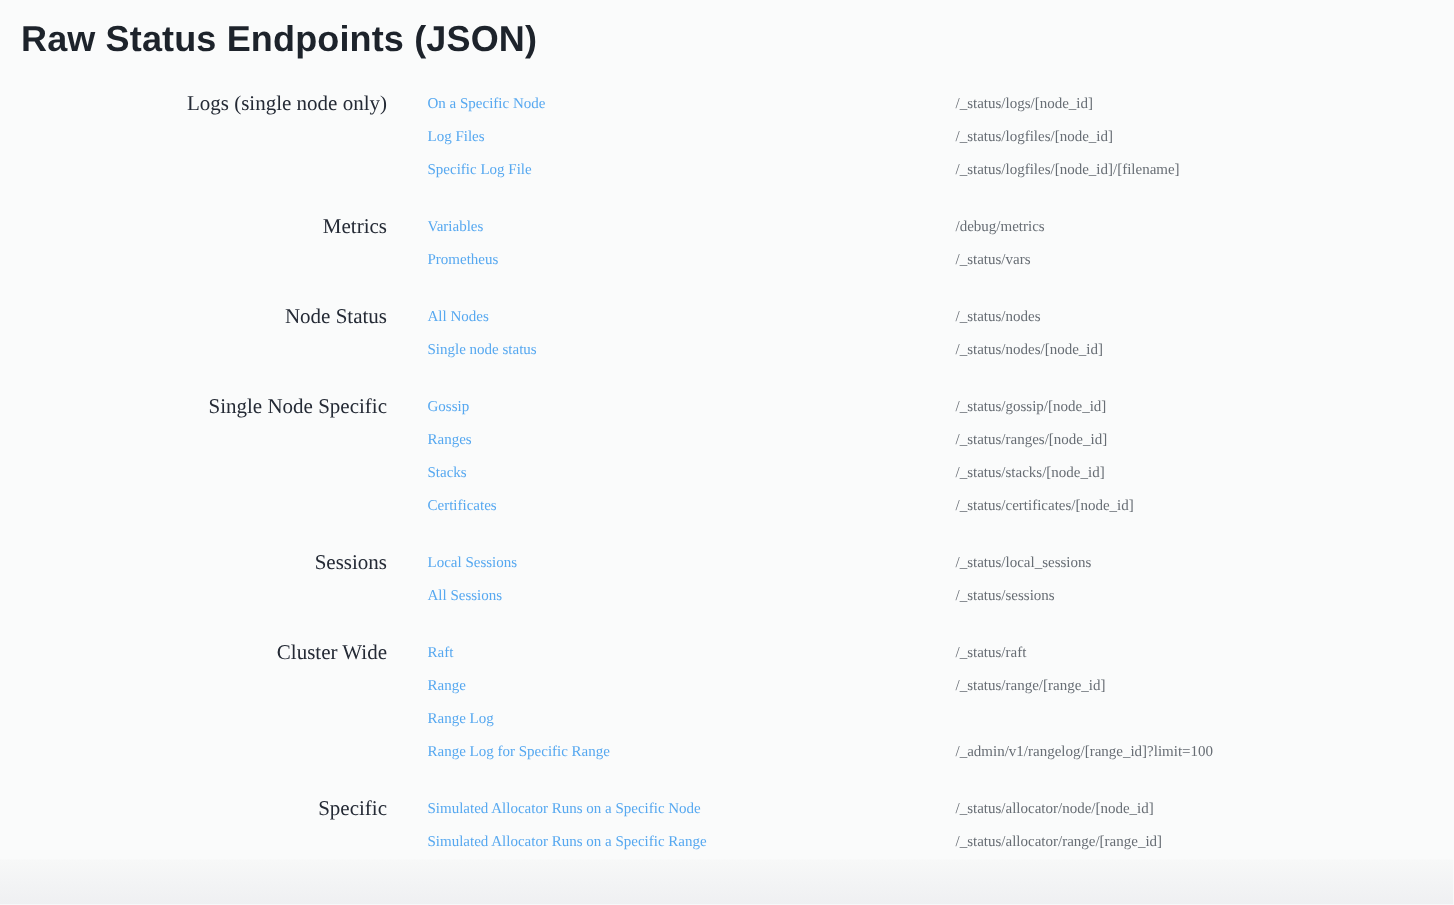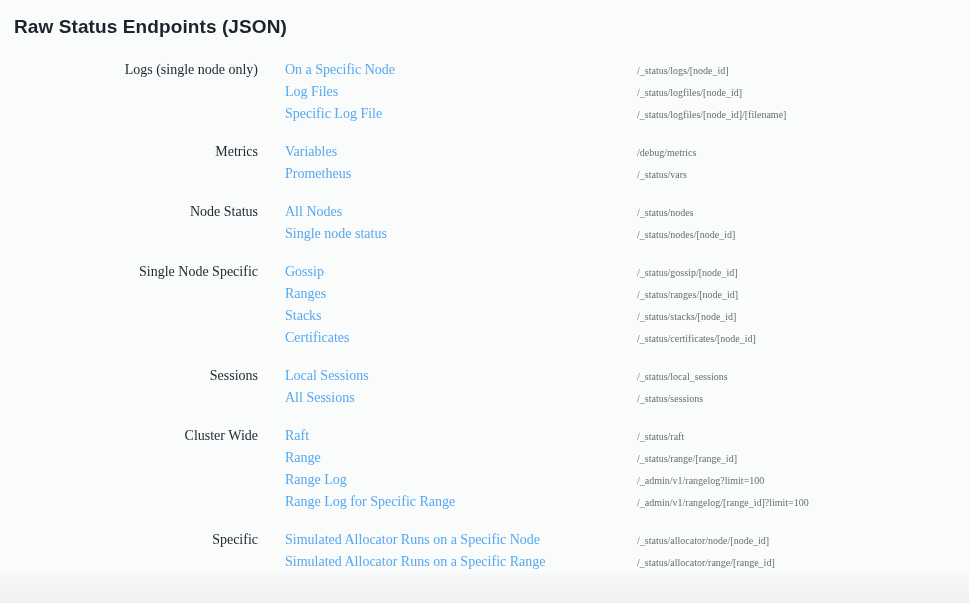--- a/index.html
+++ b/index.html
@@ -20,21 +20,21 @@
     font-family: "Liberation Sans", sans-serif;
   }
   .page {
     position: relative;
     width: 969px;
     height: 603px;
     padding-top: 15px;
   }
   .page-title {
     margin: 0 0 20px 14px;
-    font-size: 19px;
+    font-size: 24px;
     line-height: 24px;
     font-weight: 700;
     letter-spacing: 0.1px;
     color: var(--title_text);
   }
   .groups { }
   .group {
     display: flex;
     align-items: flex-start;
     margin-bottom: 16px;
@@ -54,21 +54,21 @@
   }
   .entry {
     display: flex;
     align-items: baseline;
     height: 22px;
     line-height: 22px;
   }
   .entry-link {
     width: 352px;
     flex: 0 0 352px;
-    font-size: 14px;
+    font-size: 10px;
     color: var(--link);
     text-decoration: none;
     cursor: pointer;
     white-space: nowrap;
     overflow: hidden;
   }
   .entry-path {
     font-size: 10px;
     color: var(--path_text);
     white-space: nowrap;
@@ -187,21 +187,20 @@
     <span class="entry-path">/_status/raft</span>
   </div>
 
   <div class="entry">
     <a class="entry-link" href="#">Range</a>
     <span class="entry-path">/_status/range/[range_id]</span>
   </div>
 
   <div class="entry">
     <a class="entry-link" href="#">Range Log</a>
-    <span class="entry-path">/_admin/v1/rangelog?limit=100</span>
   </div>
 
   <div class="entry">
     <a class="entry-link" href="#">Range Log for Specific Range</a>
     <span class="entry-path">/_admin/v1/rangelog/[range_id]?limit=100</span>
   </div>
 </div>
   </div>
 
   <div class="group">

